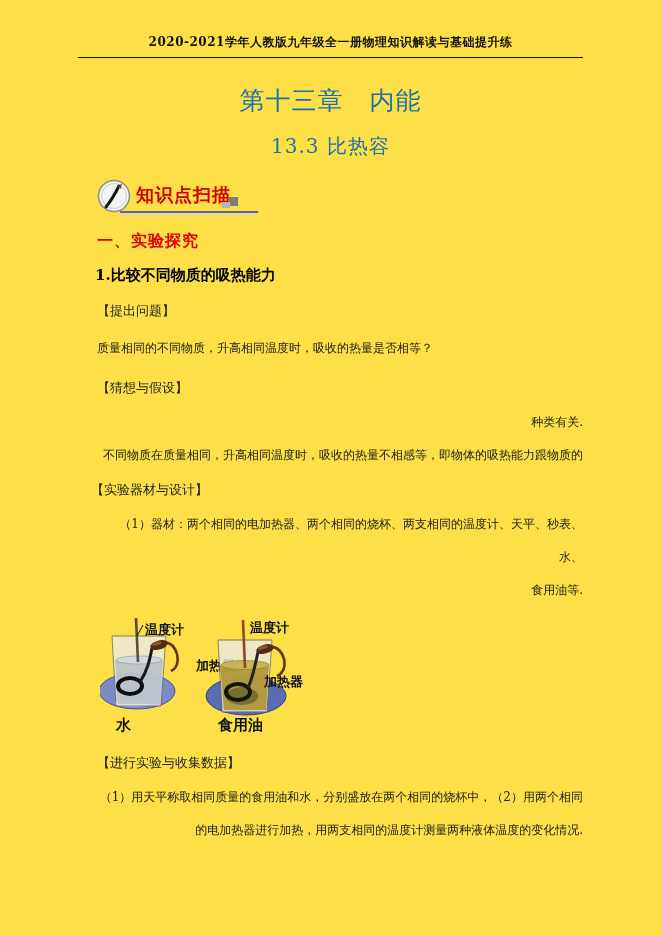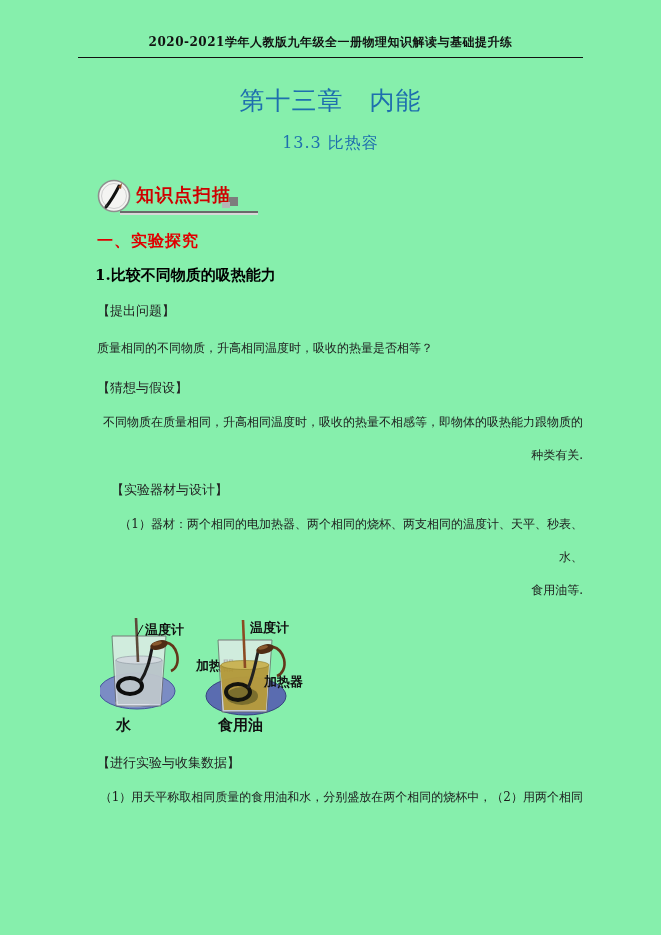--- a/index.html
+++ b/index.html
@@ -1,19 +1,19 @@
 <!DOCTYPE html>
 <html><head>
 <meta charset="utf-8">
 <style>
   html,body{margin:0;padding:0;background:#888;}
   .page{
     position:relative;
     width:661px;height:935px;
-    background:#86efac;
+    background:#fde047;
     font-family:"DejaVu Serif", serif;
     color:#1a1a1a;
     overflow:hidden;
     margin:0 auto;
   }
   .abs{position:absolute;}
   .doc-header{
     top:34px;left:0;width:661px;
     text-align:center;
     font-size:12px;font-weight:bold;color:#111;
@@ -26,21 +26,21 @@
   .doc-title{
     top:84px;left:0;width:661px;
     text-align:center;
     font-size:25px;font-weight:normal;
     color:#1e6fae;
     letter-spacing:1px;
   }
   .doc-subtitle{
     top:133px;left:0;width:661px;
     text-align:center;
-    font-size:16px;
+    font-size:20px;
     color:#1e6fae;
     letter-spacing:1px;
   }
   .badge{top:178px;left:96px;width:260px;height:36px;}
   .badge-icon{position:absolute;top:0;left:0;width:36px;height:36px;}
   .badge-label{
     position:absolute;top:5px;left:40px;
     font-size:18px;font-weight:bold;color:#cf0000;
     letter-spacing:1px;
   }
@@ -59,21 +59,21 @@
   .topic{
     top:266px;left:95px;
     font-size:15px;font-weight:bold;color:#000;
   }
   .blabel{font-size:13px;color:#222;}
   .body-line{font-size:12px;color:#1c1c1c;line-height:33px;letter-spacing:0px;text-align:right;}
   .lbl-ask{top:302px;left:97px;}
   .txt-ask{top:332px;left:97px;}
   .lbl-guess{top:379px;left:97px;}
   .txt-guess{top:406px;left:97px;width:486px;}
-  .lbl-apparatus{top:481px;left:111px;}
+  .lbl-apparatus{top:481px;left:91px;}
   .txt-apparatus{top:508px;left:97px;width:486px;}
   .txt-design{top:574px;left:97px;}
   .figure{top:610px;left:100px;width:215px;height:137px;}
   .lbl-collect{top:754px;left:97px;}
   .txt-collect{top:781px;left:97px;width:486px;}
   svg text{font-family:"DejaVu Serif", serif;}
 </style>
 </head>
 <body>
 
@@ -104,22 +104,22 @@
   </div>
 
   <div class="abs sec-red">一、实验探究</div>
   <div class="abs topic">1.比较不同物质的吸热能力</div>
 
   <div class="abs blabel lbl-ask">【提出问题】</div>
   <div class="abs body-line txt-ask">质量相同的不同物质，升高相同温度时，吸收的热量是否相等？</div>
 
   <div class="abs blabel lbl-guess">【猜想与假设】</div>
   <div class="abs txt-guess">
+    <div class="body-line">种类有关.</div>
     <div class="body-line">不同物质在质量相同，升高相同温度时，吸收的热量不相感等，即物体的吸热能力跟物质的</div>
-    <div class="body-line">种类有关.</div>
   </div>
 
   <div class="abs blabel lbl-apparatus">【实验器材与设计】</div>
   <div class="abs txt-apparatus">
     <div class="body-line">（1）器材：两个相同的电加热器、两个相同的烧杯、两支相同的温度计、天平、秒表、水、</div>
     <div class="body-line">食用油等.</div>
   </div>
 
 
   <div class="abs figure">
@@ -160,15 +160,16 @@
         <text x="150" y="22" font-size="13" font-weight="bold" fill="#111">温度计</text>
         <text x="164" y="76" font-size="13" font-weight="bold" fill="#111">加热器</text>
         <text x="118" y="120" font-size="15" font-weight="bold" fill="#111">食用油</text>
       </g>
     </svg>
   </div>
 
   <div class="abs blabel lbl-collect">【进行实验与收集数据】</div>
   <div class="abs txt-collect">
     <div class="body-line">（1）用天平称取相同质量的食用油和水，分别盛放在两个相同的烧杯中，（2）用两个相同</div>
+    <div class="body-line">的电加热器进行加热，用两支相同的温度计测量两种液体温度的变化情况.</div>
   </div>
 
 </div>
 
 </body></html>

